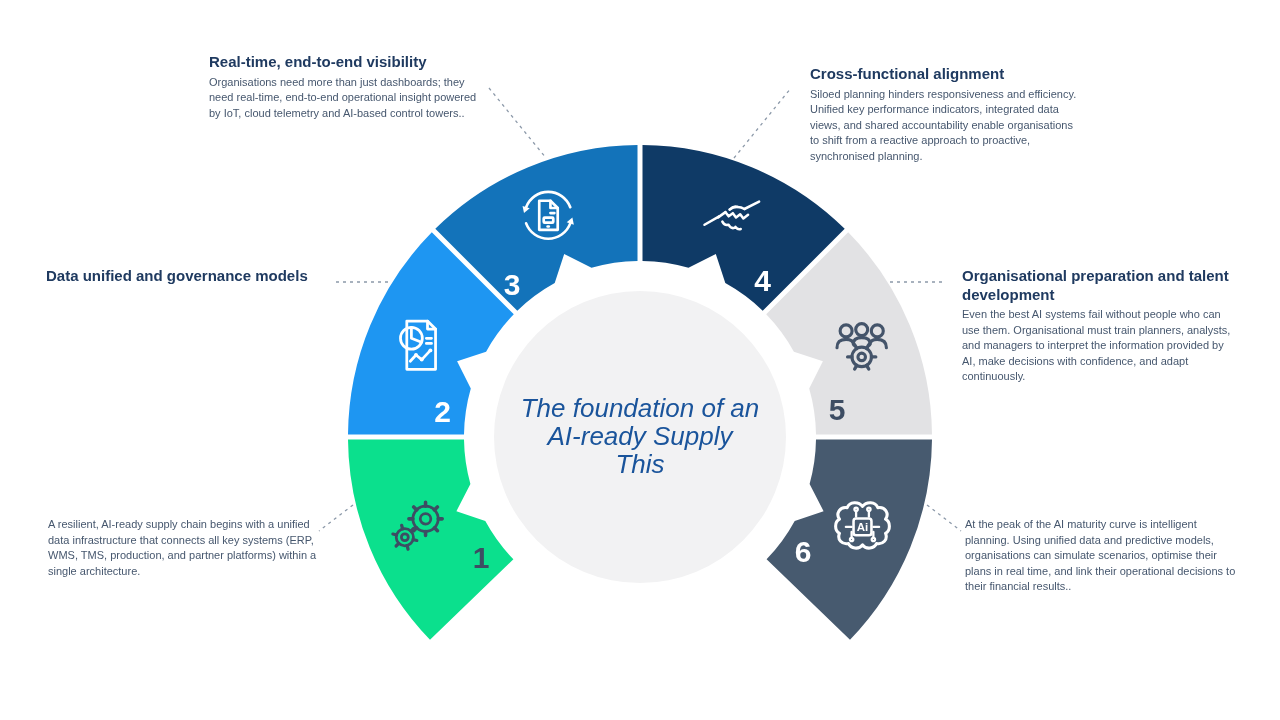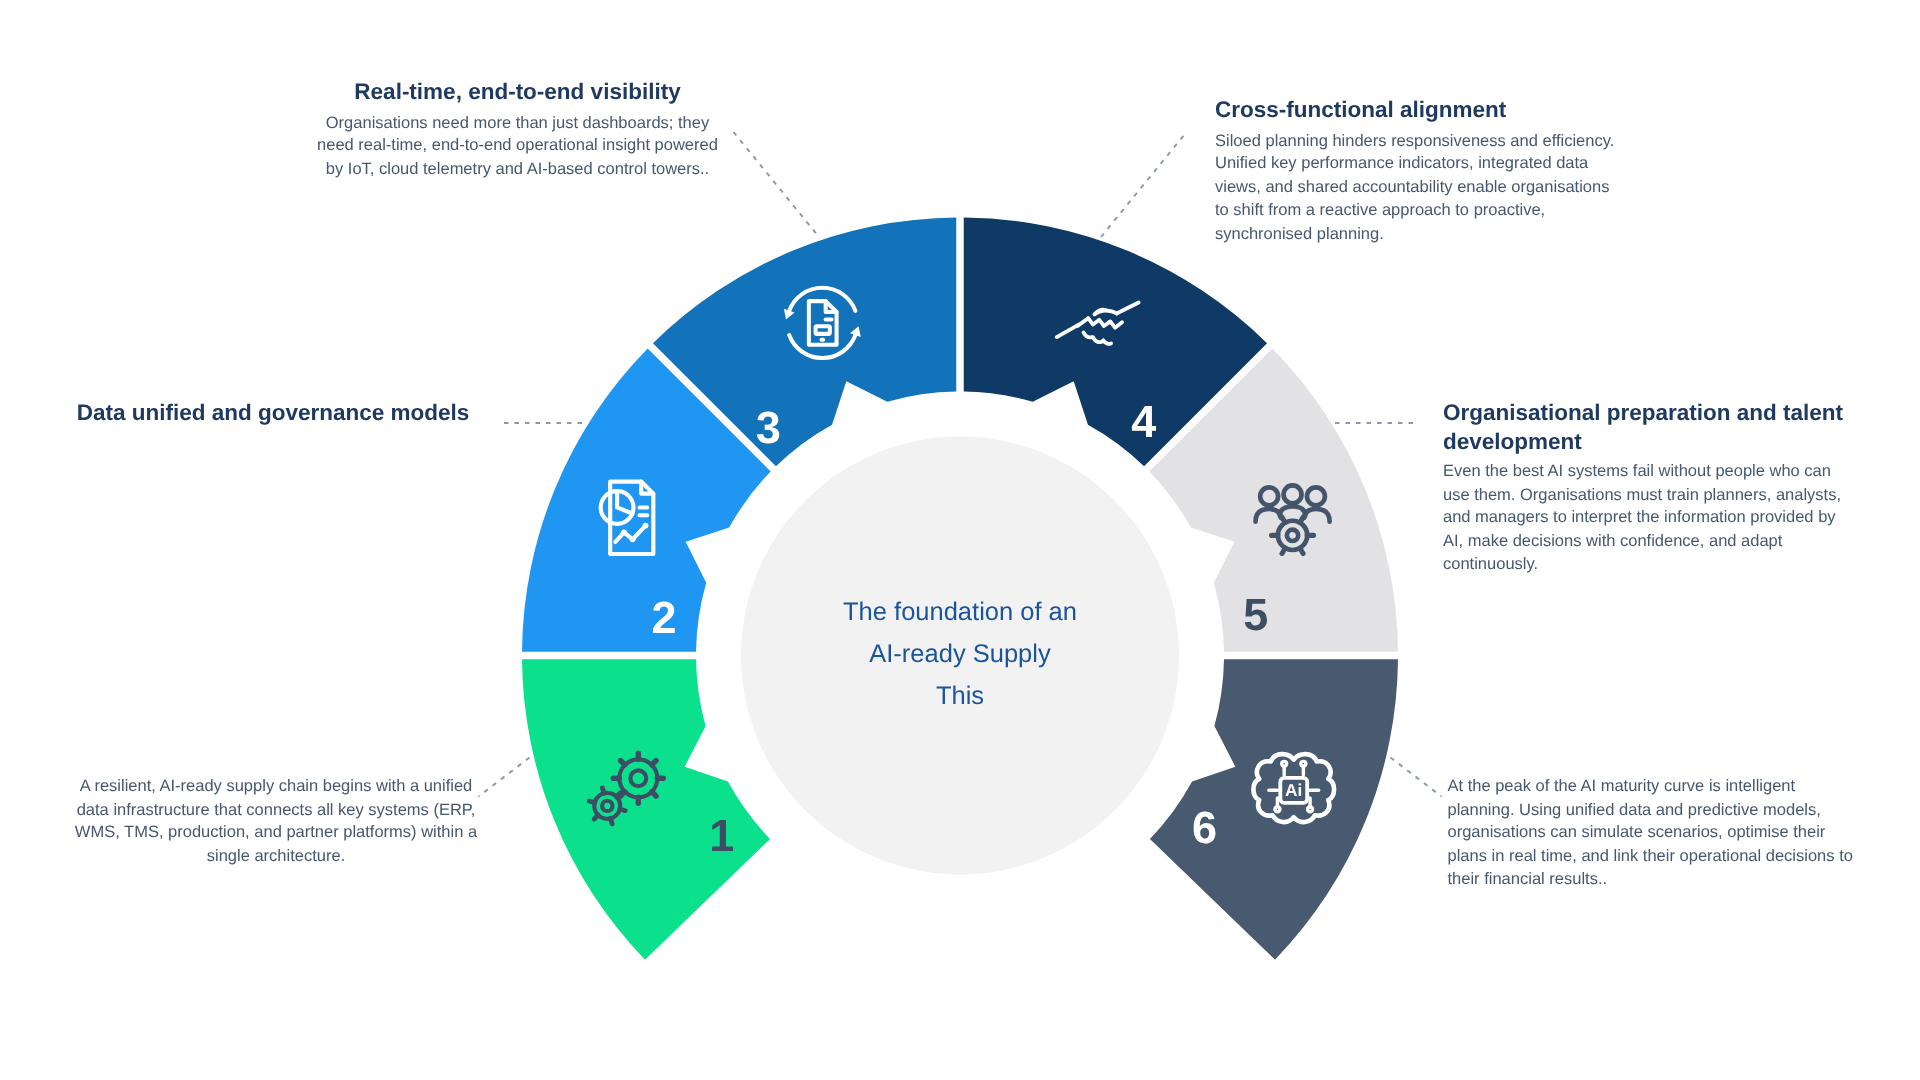--- a/index.html
+++ b/index.html
@@ -2,29 +2,29 @@
 <html style="--background: #ffffff; --heading-text: #1f3a60; --body-text: #46576e; --center-title-text: #1a549b; --center-circle: #f2f2f3; --connector: #8c99a9;"><head>
 <meta charset="utf-8">
 <style>
   html,body{margin:0;padding:0;background:#fff;}
   #stage{position:relative;width:1280px;height:720px;overflow:hidden;background:var(--background,#fff);
          font-family:"Liberation Sans", sans-serif;}
   #wheel{position:absolute;left:0;top:0;}
   .tb{position:absolute;width:272px;}
   .tb h3{margin:0 0 3px 0;font-size:15px;line-height:18.5px;font-weight:700;color:var(--heading-text,#1f3a60);}
   .tb p{margin:0;font-size:11px;line-height:15.6px;color:var(--body-text,#46576e);}
-  .tb.right{text-align:center;}
+  .tb.right{text-align:left;}
   #b1{right:960px;top:517px;}
   #b2{right:962px;top:267px;}
   #b3{right:799px;top:53px;}
   #b4{left:810px;top:53px;margin-top:12px;}
   #b5{left:962px;top:267px;}
   #b6{left:965px;top:517px;}
   #center-title{position:absolute;left:490px;top:394px;width:300px;text-align:center;
-     font-size:17px;line-height:28px;font-weight:500;color:var(--center-title-text,#1a549b);}
+     font-size:26px;line-height:28px;font-weight:500;color:var(--center-title-text,#1a549b);font-style:italic;}
   .connector{stroke:var(--connector,#8c99a9);stroke-width:1.3;stroke-dasharray:3 4;fill:none;}
   .seg-num{font-size:30px;font-weight:700;font-family:"Liberation Sans",sans-serif;}
   .icon{fill:none;stroke:currentColor;stroke-width:2.4;stroke-linecap:round;stroke-linejoin:round;}
   .icon .fillpart{fill:currentColor;stroke:none;}
   .icon text{stroke:none;fill:currentColor;font-family:"Liberation Sans",sans-serif;}
 </style>
 </head>
 <body>
 
 <div id="stage">
@@ -157,19 +157,19 @@
   <div class="tb right" id="b3">
     <h3>Real-time, end-to-end visibility</h3>
     <p>Organisations need more than just dashboards; they need real-time, end-to-end operational insight powered by IoT, cloud telemetry and AI-based control towers..</p>
   </div>
   <div class="tb" id="b4">
     <h3>Cross-functional alignment</h3>
     <p>Siloed planning hinders responsiveness and efficiency. Unified key performance indicators, integrated data views, and shared accountability enable organisations to shift from a reactive approach to proactive, synchronised planning.</p>
   </div>
   <div class="tb" id="b5">
     <h3>Organisational preparation and talent development</h3>
-    <p>Even the best AI systems fail without people who can use them. Organisations must train planners, analysts, and managers to interpret the information provided by AI, make decisions with confidence, and adapt continuously.</p>
+    <p>Even the best AI systems fail without people who can use them. Organisational must train planners, analysts, and managers to interpret the information provided by AI, make decisions with confidence, and adapt continuously.</p>
   </div>
   <div class="tb" id="b6">
     <p>At the peak of the AI maturity curve is intelligent planning. Using unified data and predictive models, organisations can simulate scenarios, optimise their plans in real time, and link their operational decisions to their financial results..</p>
   </div>
 
 </div>
 
 </body></html>

